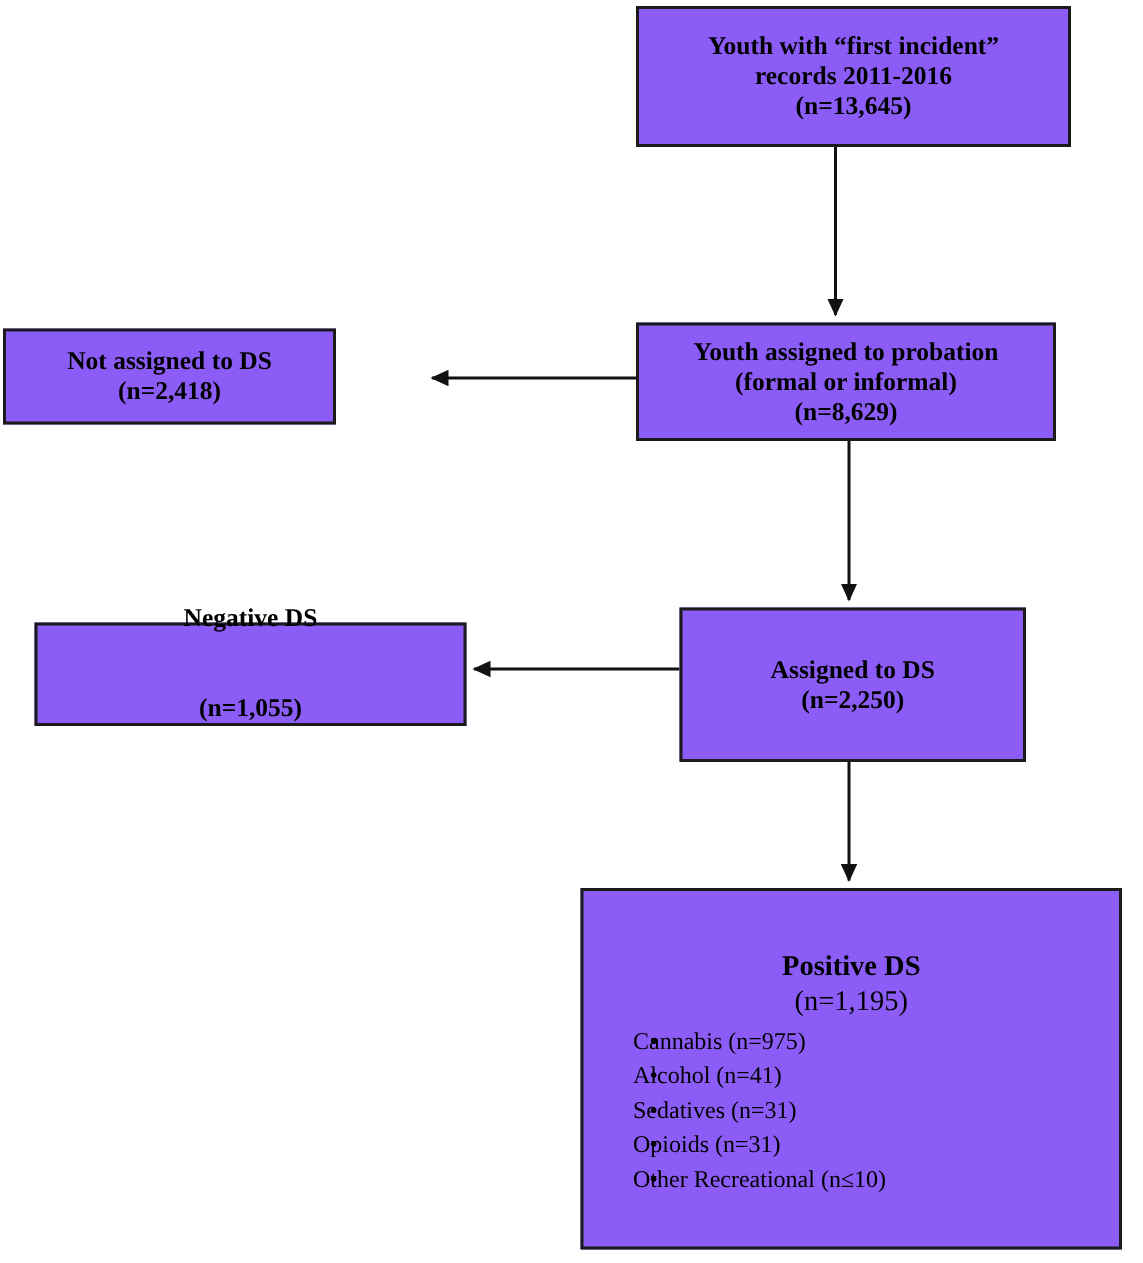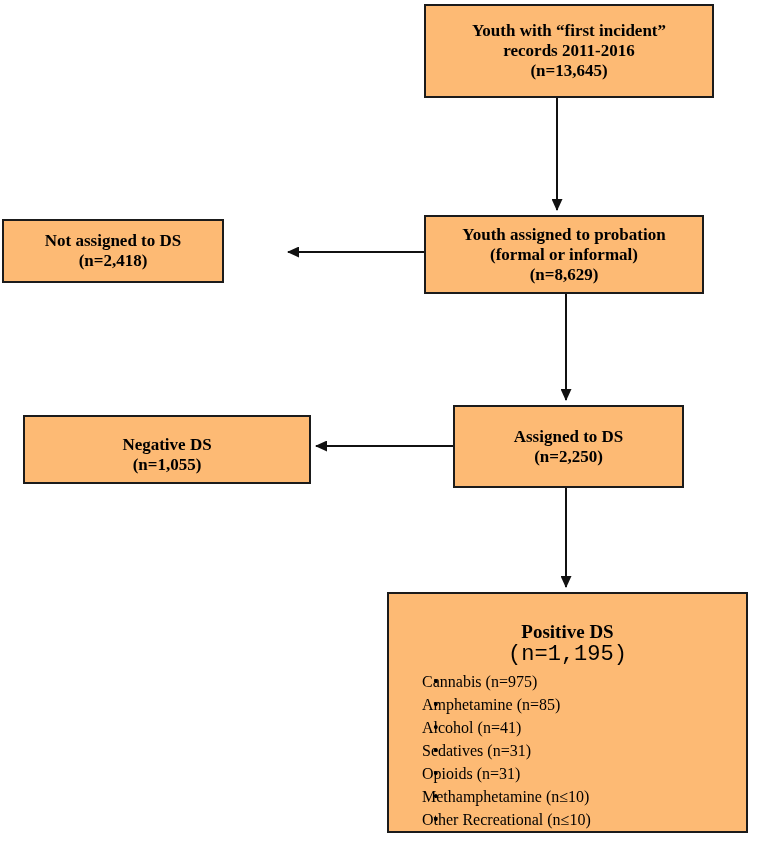--- a/index.html
+++ b/index.html
@@ -20,55 +20,54 @@
     position: absolute;
     left: 0;
     top: 0;
     width: 762px;
     height: 842px;
   }
   .box {
     position: absolute;
     box-sizing: border-box;
     border: 2px solid #1b1b1b;
-    background: #fdba74;
+    background: #8b5cf6;
     display: flex;
     flex-direction: column;
     align-items: center;
     justify-content: center;
     text-align: center;
   }
   .b {
     font-weight: bold;
     font-size: 17px;
     line-height: 20px;
   }
   .n {
     font-weight: bold;
     font-size: 17px;
     line-height: 20px;
   }
   
   .box-first   { left: 424px; top: 4px;   width: 290px; height: 94px; }
   .box-probat  { left: 424px; top: 215px; width: 280px; height: 79px; }
   .box-notass  { left: 2px;   top: 219px; width: 222px; height: 64px; }
-  .box-assign  { left: 453px; top: 405px; width: 231px; height: 83px; }
+  .box-assign  { left: 453px; top: 405px; width: 231px; height: 103px; }
   .box-negat   { left: 23px;  top: 415px; width: 288px; height: 69px;
-                 justify-content: center; padding-top: 11px; }
+                 justify-content: flex-end; padding-top: 11px; gap: 40px; }
   .box-posit   { left: 387px; top: 592px; width: 361px; height: 241px;
-                 justify-content: flex-end; padding-top: 7px; }
+                 justify-content: center; padding-top: 7px; }
   .pos-title {
     font-weight: bold;
     font-size: 19px;
     line-height: 22px;
   }
   .pos-n {
-    font-size: 22px;
+    font-size: 19px;
     line-height: 24px;
-    font-family: Liberation Mono, monospace;
   }
   .pos-list {
     list-style: none;
     margin: 3px 0 0 0;
     padding: 0;
     width: 100%;
   }
   .pos-list li {
     position: relative;
     text-align: left;
@@ -127,22 +126,20 @@
   <div class="box box-negat">
     <div class="b">Negative DS</div>
     <div class="n">(n=1,055)</div>
   </div>
 
   <div class="box box-posit">
     <div class="pos-title">Positive DS</div>
     <div class="pos-n">(n=1,195)</div>
     <ul class="pos-list">
       <li>Cannabis (n=975)</li>
-      <li>Amphetamine (n=85)</li>
       <li>Alcohol (n=41)</li>
       <li>Sedatives (n=31)</li>
       <li>Opioids (n=31)</li>
-      <li>Methamphetamine (n≤10)</li>
       <li>Other Recreational (n≤10)</li>
     </ul>
   </div>
 
 </div>
 
 </body></html>

